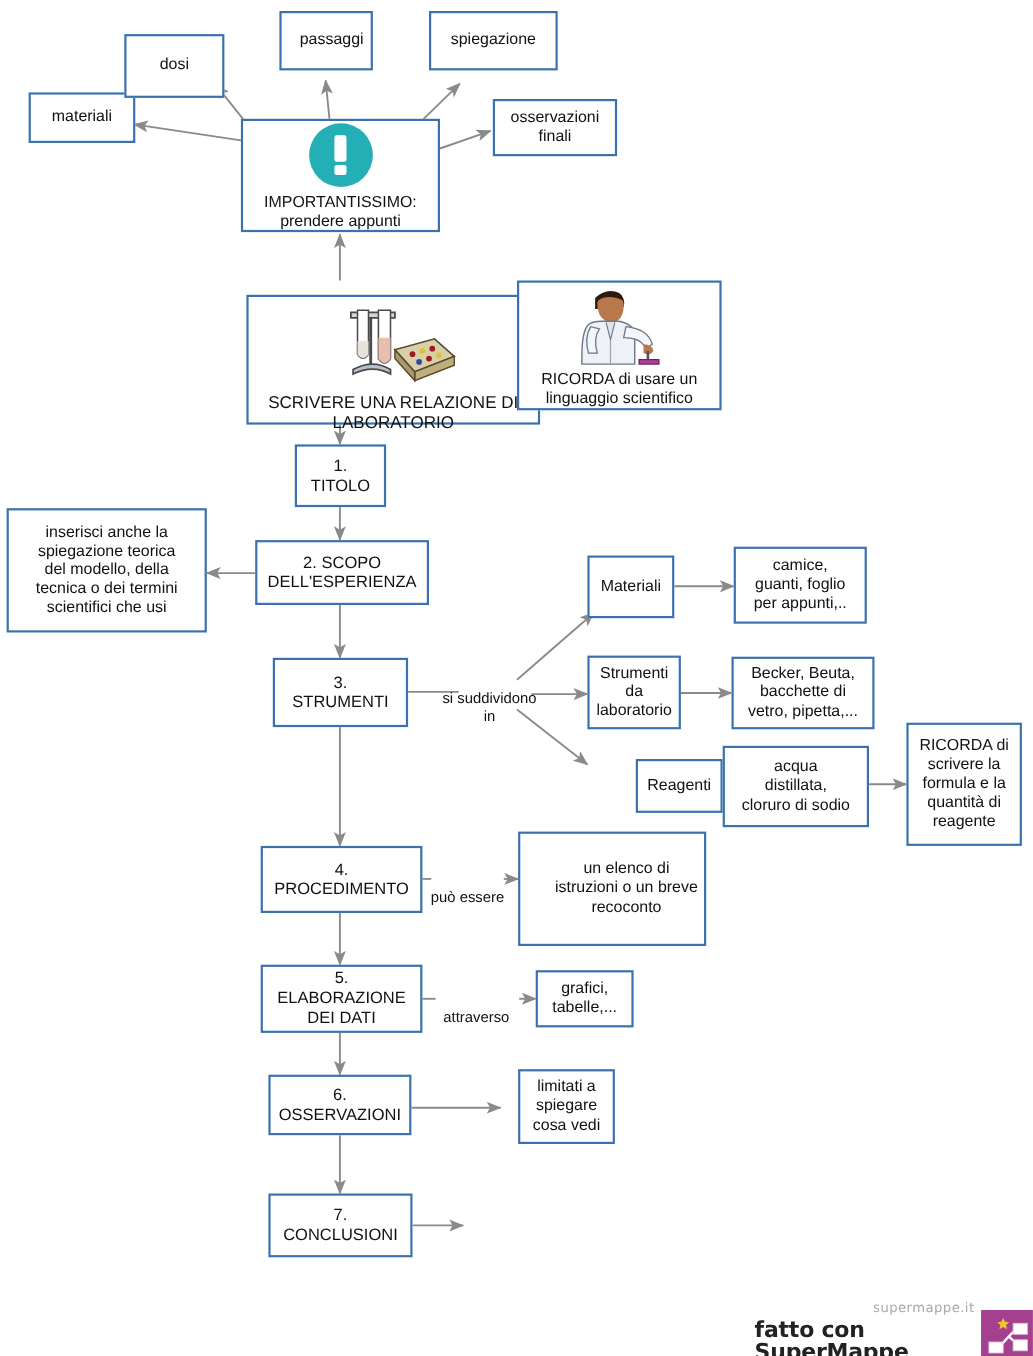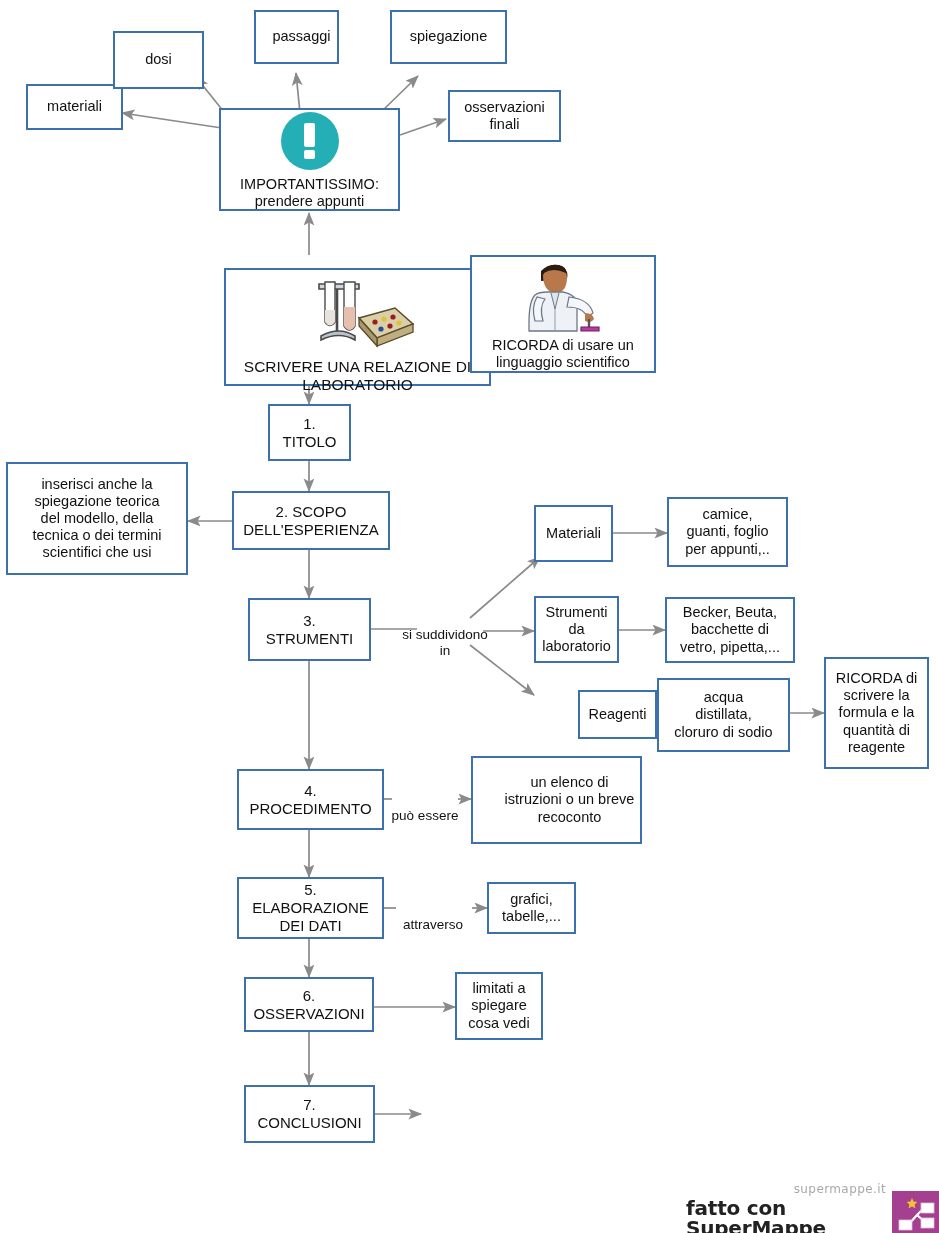--- a/index.html
+++ b/index.html
@@ -332,21 +332,21 @@
 
   <div class="node" style="left:237px;top:769px;width:147px;height:61px;">
     <span class="label">4.
 PROCEDIMENTO</span>
   </div>
 
   <div class="edge-label" style="left:390px;top:792px;width:70px;">
     <span>può essere</span>
   </div>
 
-  <div class="node small" style="left:471px;top:756px;width:171px;height:88px;padding-left:30px;">
+  <div class="node small" style="left:471px;top:756px;width:171px;height:104px;padding-left:30px;">
     <span class="label">un elenco di
 istruzioni o un breve
 recoconto</span>
   </div>
 
   <div class="node" style="left:237px;top:877px;width:147px;height:62px;">
     <span class="label">5.
 ELABORAZIONE
 DEI DATI</span>
   </div>
@@ -358,21 +358,21 @@
   <div class="node small" style="left:487px;top:882px;width:89px;height:52px;">
     <span class="label">grafici,
 tabelle,...</span>
   </div>
 
   <div class="node" style="left:244px;top:977px;width:130px;height:55px;">
     <span class="label">6.
 OSSERVAZIONI</span>
   </div>
 
-  <div class="node small" style="left:455px;top:972px;width:88px;height:68px;">
+  <div class="node small" style="left:471px;top:972px;width:88px;height:68px;">
     <span class="label">limitati a
 spiegare
 cosa vedi</span>
   </div>
 
   <div class="node" style="left:244px;top:1085px;width:131px;height:58px;">
     <span class="label">7.
 CONCLUSIONI</span>
   </div>
 

